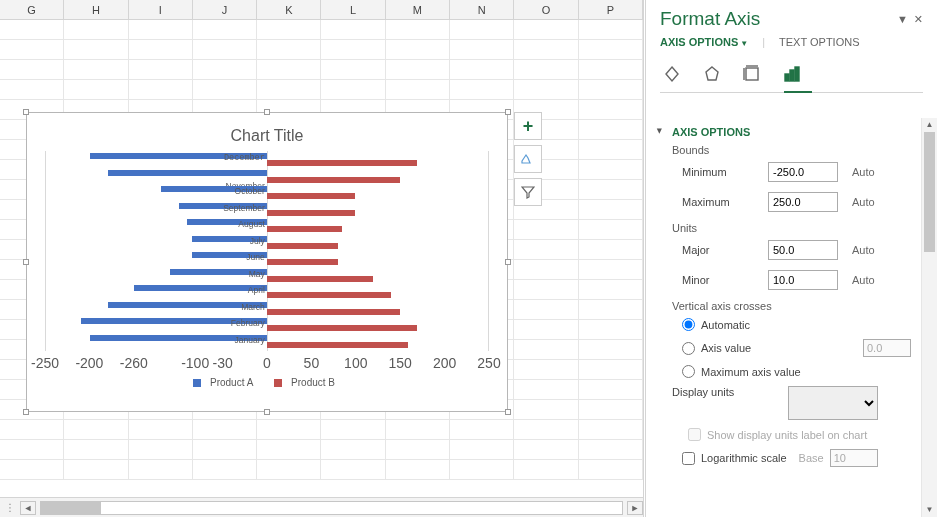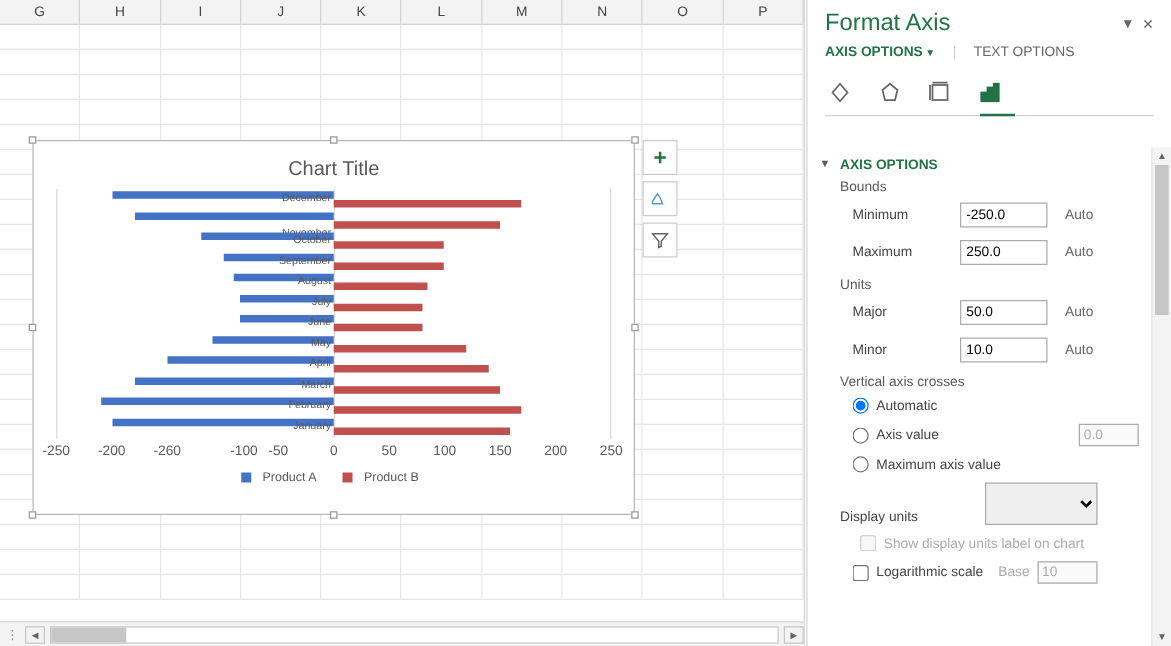--- a/index.html
+++ b/index.html
@@ -26,21 +26,21 @@
 .sel-handle.mr { right: -4px; top: 50%; margin-top: -3px; }
 .chart-title { text-align: center; font-size: 16px; color: #595959; padding: 14px 0 6px; }
 .plot { position: relative; margin: 0 18px; height: 200px; border-left: 1px solid #d9d9d9; border-right: 1px solid #d9d9d9; }
 .bars { position: absolute; left: 0; right: 0; top: 2px; bottom: 2px; }
 .bar-row { position: relative; height: 15px; margin-bottom: 1.5px; }
 .bar-a { position: absolute; height: 6px; top: 0; background: #4472c4; }
 .bar-b { position: absolute; height: 6px; top: 7px; background: #c0504d; }
 .cat-label { position: absolute; font-size: 8.5px; color: #595959; top: 0px; white-space: nowrap; }
 .zero-line { position: absolute; top: 0; bottom: 0; width: 1px; background: #d9d9d9; }
 .x-axis { position: relative; margin: 4px 18px 0; height: 14px; }
-.tick { position: absolute; font-size: 11px; color: #595959; transform: translateX(-50%); }
+.tick { position: absolute; font-size: 14px; color: #595959; transform: translateX(-50%); }
 .legend { text-align: center; margin-top: 8px; font-size: 10px; color: #595959; }
 .legend span { margin: 0 6px; }
 .swatch { display: inline-block; width: 8px; height: 8px; margin-right: 3px; vertical-align: middle; }
 
 
 .chart-btns { position: absolute; left: 514px; top: 112px; z-index: 6; }
 .chart-btn { width: 28px; height: 28px; border: 1px solid #ccc; background: #fff; margin-bottom: 5px; display: flex; align-items: center; justify-content: center; font-size: 14px; color: #444; }
 .chart-btn.plus { color: #217346; font-weight: bold; font-size: 18px; }
 
 
@@ -78,21 +78,21 @@
 .sect-head { color: #217346; font-weight: bold; font-size: 11px; margin-bottom: 6px; position: relative; }
 .sect-head::before { content: "▸"; position: absolute; left: -14px; color: #595959; font-size: 9px; transform: rotate(90deg); }
 .sub { color: #595959; margin: 4px 0 6px; }
 .field-row { display: flex; align-items: center; margin: 0 0 10px 10px; gap: 10px; }
 .field-row label { width: 76px; color: #444; }
 .num-input { width: 70px; height: 20px; border: 1px solid #ababab; padding: 0 4px; font-size: 11px; }
 .auto { color: #666; font-size: 11px; margin-left: 4px; }
 .radio-row, .check-row { display: flex; align-items: center; margin: 0 0 8px 10px; gap: 6px; }
 .radio-row input, .check-row input { margin: 0; }
 .tiny-input { width: 48px; height: 18px; border: 1px solid #ababab; padding: 0 3px; font-size: 11px; }
-.sel-row { display: flex; align-items: flex-end; margin: 6px 0 8px 0; gap: 8px; }
+.sel-row { display: flex; align-items: flex-start; margin: 6px 0 8px 0; gap: 8px; }
 .sel-row label { width: 108px; }
 .sel { width: 90px; height: 20px; border: 1px solid #ababab; font-size: 11px; padding: 16px 2px; }
 .disabled { color: #aaa; }
 .indent { margin-left: 16px; }
 </style>
 </head>
 <body>
 
 <div class="sheet">
   <div class="col-headers">
@@ -396,21 +396,21 @@
     <div class="sel-handle bm"></div>
     <div class="sel-handle br"></div>
 
     <div class="chart-title">Chart Title</div>
     <div class="plot">
       <div class="zero-line" id="zero-line" style="left: 50%;"></div>
       <div class="bars" id="bars">
           <div class="bar-row">
             <div class="bar-a" style="right: 50%; width: 40%;"></div>
             <div class="bar-b" style="left: 50%; width: 34%;"></div>
-            <div class="cat-label" style="right: 50.5%;">December</div>
+            <div class="cat-label" style="right: 50.5%; font-family: Liberation Mono, monospace;">December</div>
           </div>
           <div class="bar-row">
             <div class="bar-a" style="right: 50%; width: 36%;"></div>
             <div class="bar-b" style="left: 50%; width: 30%;"></div>
             <div class="cat-label" style="right: 50.5%; margin-top: 11px;">November</div>
           </div>
           <div class="bar-row">
             <div class="bar-a" style="right: 50%; width: 24%;"></div>
             <div class="bar-b" style="left: 50%; width: 20%;"></div>
             <div class="cat-label" style="right: 50.5%;">October</div>
@@ -460,21 +460,21 @@
             <div class="bar-b" style="left: 50%; width: 32%;"></div>
             <div class="cat-label" style="right: 50.5%;">January</div>
           </div>
         </div>
     </div>
     <div class="x-axis" id="x-axis">
         <div class="tick" style="left: 0%;">-250</div>
         <div class="tick" style="left: 10%;">-200</div>
         <div class="tick" style="left: 20%;">-260</div>
         <div class="tick" style="left: 30%; margin-left: 17px;">-100</div>
-        <div class="tick" style="left: 40%;">-50</div>
+        <div class="tick" style="left: 40%;">-30</div>
         <div class="tick" style="left: 50%;">0</div>
         <div class="tick" style="left: 60%;">50</div>
         <div class="tick" style="left: 70%;">100</div>
         <div class="tick" style="left: 80%;">150</div>
         <div class="tick" style="left: 90%;">200</div>
         <div class="tick" style="left: 100%;">250</div>
       </div>
     <div class="legend">
       <span><i class="swatch" style="background:#4472c4"></i><span>Product A</span></span>
       <span><i class="swatch" style="background:#c0504d"></i><span>Product B</span></span>

